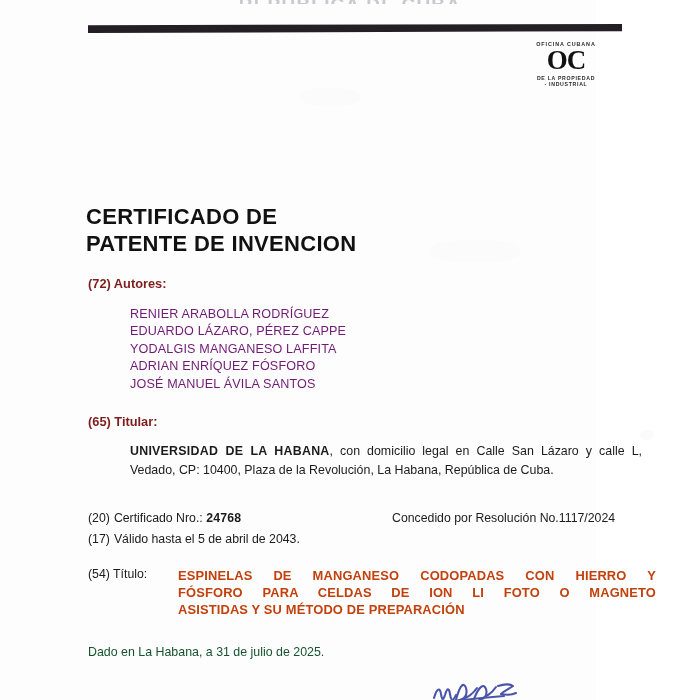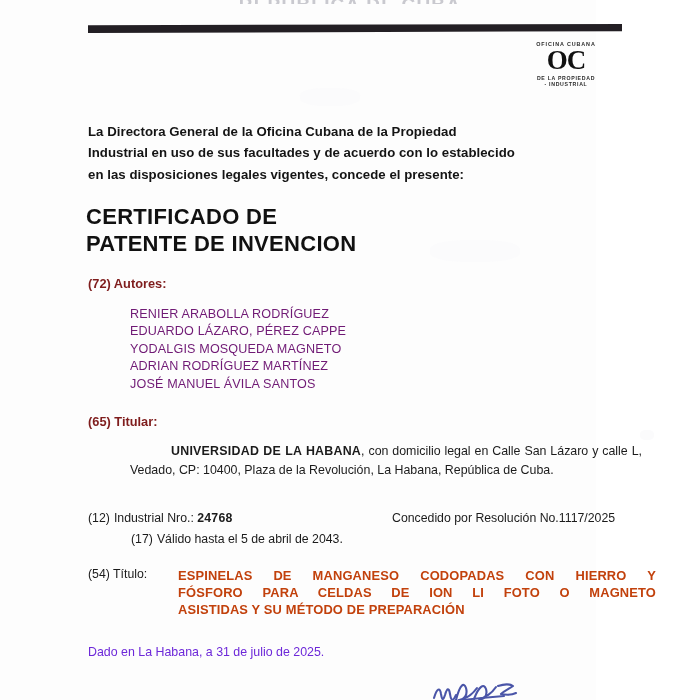--- a/index.html
+++ b/index.html
@@ -143,33 +143,32 @@
     left: 130px;
     width: 512px;
     font-size: 12.4px;
     line-height: 1.55;
     text-align: justify;
     color: #1b1b1b;
   }
   .titular-body b {
     font-weight: bold;
     letter-spacing: 0.25px;
-    margin-left: 41px;
   }
 
   
   .num-row {
     position: absolute;
     left: 88px;
     font-size: 12.3px;
     color: #1b1b1b;
     white-space: nowrap;
   }
   #row-11 { top: 511px; }
-  #row-17 { top: 532px; margin-left: 43px; }
+  #row-17 { top: 532px; }
   .num-row .code { margin-right: 4px; }
   .num-row .strongval { font-weight: bold; letter-spacing: 0.2px; }
 
   .resolution {
     position: absolute;
     top: 511px;
     left: 392px;
     font-size: 12.3px;
     color: #1b1b1b;
     white-space: nowrap;
@@ -203,21 +202,21 @@
     text-align-last: justify;
     white-space: normal !important;
   }
 
   
   .dado {
     position: absolute;
     top: 645px;
     left: 88px;
     font-size: 12.4px;
-    color: #6d28d9;
+    color: #14532d;
     white-space: nowrap;
   }
 
   
   .signature {
     position: absolute;
     top: 676px;
     left: 430px;
     width: 120px;
     height: 40px;
@@ -254,48 +253,43 @@
     <div class="logo-top">OFICINA  CUBANA</div>
     <div class="logo-mark">
       <span class="row1">OC</span>
     </div>
     <div class="logo-bot">
       <span class="l1">DE LA PROPIEDAD</span>
       <span class="l2">- INDUSTRIAL</span>
     </div>
   </div>
 
-  <div class="intro">
-    <div>La Directora General de la Oficina Cubana de la Propiedad</div>
-    <div>Industrial en uso de sus facultades y de acuerdo con lo establecido</div>
-    <div>en las disposiciones legales vigentes, concede el presente:</div>
-  </div>
 
   <div class="doc-title">
     <div>CERTIFICADO DE</div>
     <div>PATENTE DE INVENCION</div>
   </div>
 
   <div class="sec-label" id="label-autores">(72) Autores:</div>
 
   <div class="authors">
     <div>RENIER ARABOLLA RODRÍGUEZ</div>
     <div>EDUARDO LÁZARO, PÉREZ CAPPE</div>
-    <div>YODALGIS MOSQUEDA MAGNETO</div>
-    <div>ADRIAN RODRÍGUEZ MARTÍNEZ</div>
+    <div>YODALGIS MANGANESO LAFFITA</div>
+    <div>ADRIAN ENRÍQUEZ FÓSFORO</div>
     <div>JOSÉ MANUEL ÁVILA SANTOS</div>
   </div>
 
   <div class="sec-label" id="label-titular">(65) Titular:</div>
 
   <div class="titular-body"><b>UNIVERSIDAD DE LA HABANA</b><span>, con domicilio legal en Calle San Lázaro y calle L, Vedado, CP: 10400, Plaza de la Revolución, La Habana, República de Cuba.</span></div>
 
-  <div class="num-row" id="row-11"><span class="code">(12)</span><span>Industrial Nro.:</span> <span class="strongval">24768</span></div>
-
-  <div class="resolution">Concedido por Resolución No.1117/2025</div>
+  <div class="num-row" id="row-11"><span class="code">(20)</span><span>Certificado Nro.:</span> <span class="strongval">24768</span></div>
+
+  <div class="resolution">Concedido por Resolución No.1117/2024</div>
 
   <div class="num-row" id="row-17"><span class="code">(17)</span><span>Válido hasta el 5 de abril de 2043.</span></div>
 
   <div class="title54">
     <div class="t54-head"><span>(54)</span> <span>Título:</span></div>
     <div class="t54-lines">
       <div class="l1">ESPINELAS DE MANGANESO CODOPADAS CON HIERRO Y</div>
       <div class="l2">FÓSFORO PARA CELDAS DE ION LI FOTO O MAGNETO</div>
       <div class="l3">ASISTIDAS Y SU MÉTODO DE PREPARACIÓN</div>
     </div>

